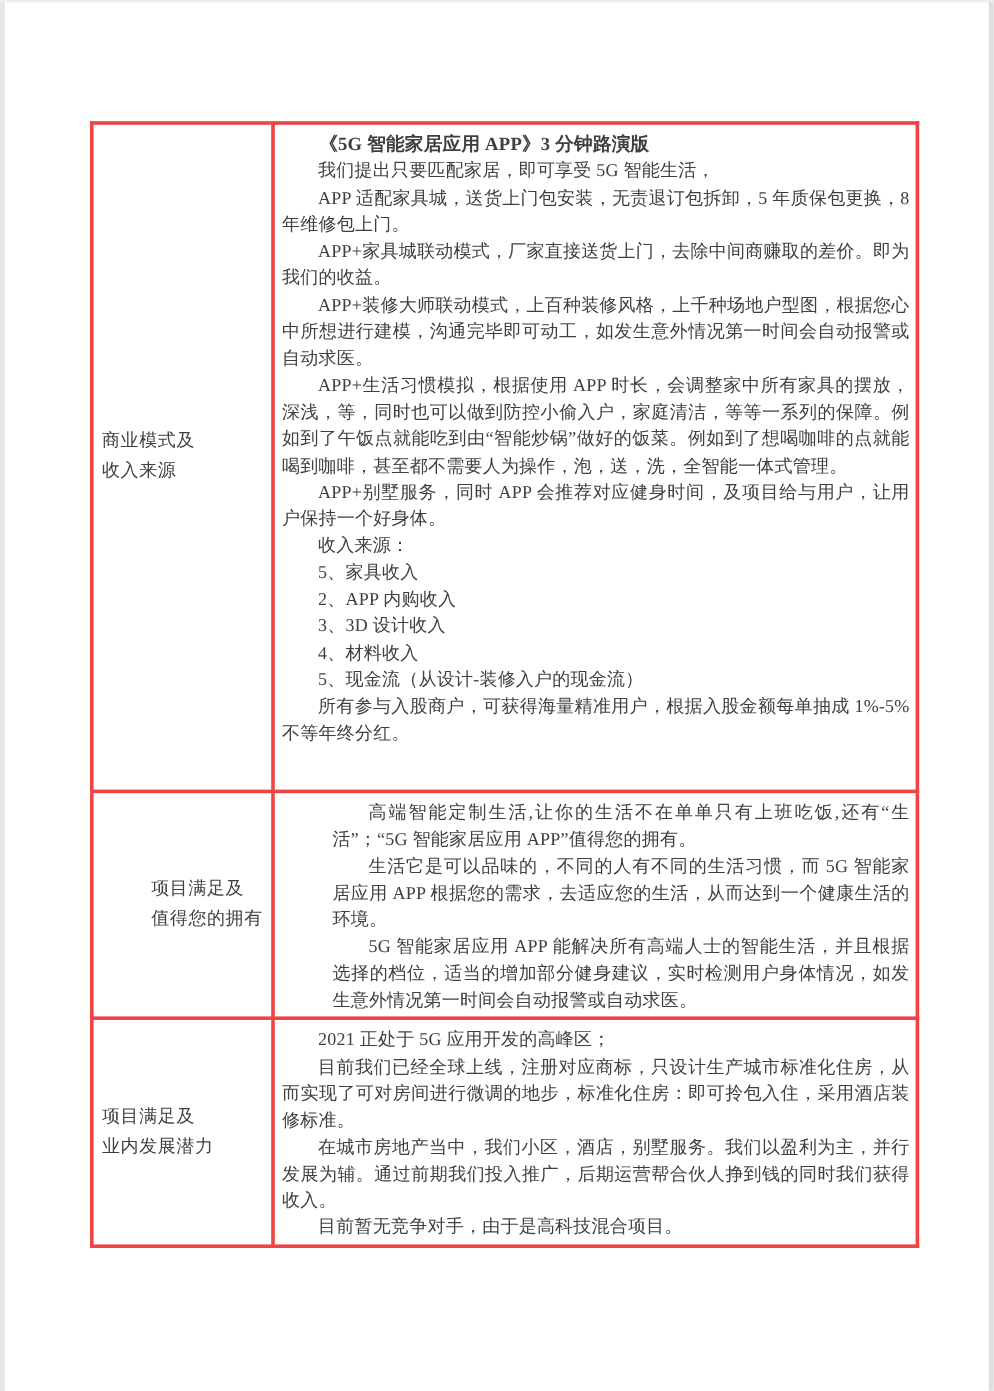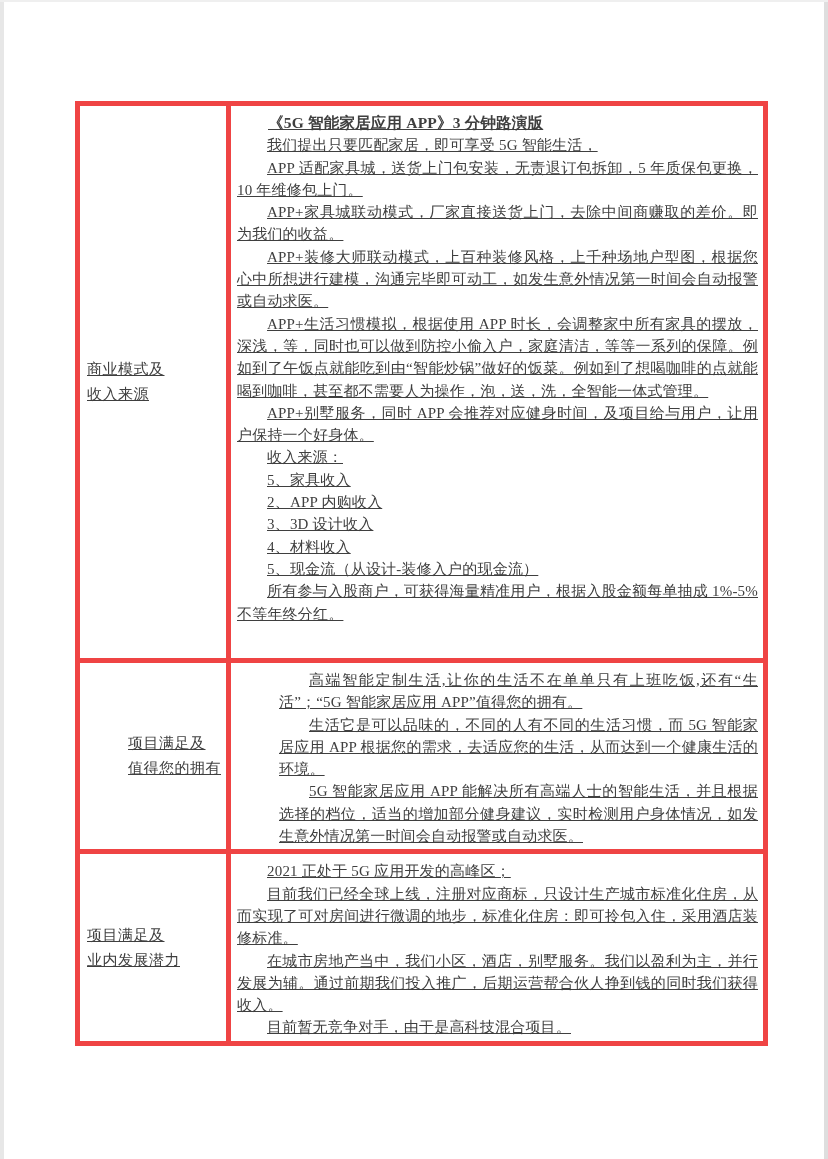--- a/index.html
+++ b/index.html
@@ -27,24 +27,23 @@
 
   table.doc-table {
     position: absolute;
     left: 75px;
     top: 101px;
     width: 690px;
     border-collapse: collapse;
     table-layout: fixed;
   }
   .doc-table td {
-    border: 5px solid #ef4444;
+    border: 3px solid #ef4444;
     box-sizing: border-box;
     font-size: 15px;
-    text-decoration: underline;
   }
   .doc-table { border: 2px solid #565656; }
 
   
   .doc-table tr:nth-child(1) td { height: 557px; }
   .doc-table tr:nth-child(2) td { height: 187px; padding-left: 48px; }
   .doc-table tr:nth-child(3) td { height: 176px; }
   .doc-table tr:nth-child(4) td { height: 45px;  }
 
   td.label-cell {
@@ -88,21 +87,21 @@
     <col style="width:151px">
     <col style="width:537px">
   </colgroup>
   <tbody>
   <tr>
     <td class="label-cell">商业模式及
 收入来源</td>
     <td class="content-cell">
           <p class="para bold">《5G 智能家居应用 APP》3 分钟路演版</p>
           <p class="para">我们提出只要匹配家居，即可享受 5G 智能生活，</p>
-          <p class="para">APP 适配家具城，送货上门包安装，无责退订包拆卸，5 年质保包更换，10 年维修包上门。</p>
+          <p class="para">APP 适配家具城，送货上门包安装，无责退订包拆卸，5 年质保包更换，8 年维修包上门。</p>
           <p class="para">APP+家具城联动模式，厂家直接送货上门，去除中间商赚取的差价。即为我们的收益。</p>
           <p class="para">APP+装修大师联动模式，上百种装修风格，上千种场地户型图，根据您心中所想进行建模，沟通完毕即可动工，如发生意外情况第一时间会自动报警或自动求医。</p>
           <p class="para">APP+生活习惯模拟，根据使用 APP 时长，会调整家中所有家具的摆放，深浅，等，同时也可以做到防控小偷入户，家庭清洁，等等一系列的保障。例如到了午饭点就能吃到由“智能炒锅”做好的饭菜。例如到了想喝咖啡的点就能喝到咖啡，甚至都不需要人为操作，泡，送，洗，全智能一体式管理。</p>
           <p class="para">APP+别墅服务，同时 APP 会推荐对应健身时间，及项目给与用户，让用户保持一个好身体。</p>
           <p class="para">收入来源：</p>
           <p class="para">5、家具收入</p>
           <p class="para">2、APP 内购收入</p>
           <p class="para">3、3D 设计收入</p>
           <p class="para">4、材料收入</p>
           <p class="para">5、现金流（从设计-装修入户的现金流）</p>

